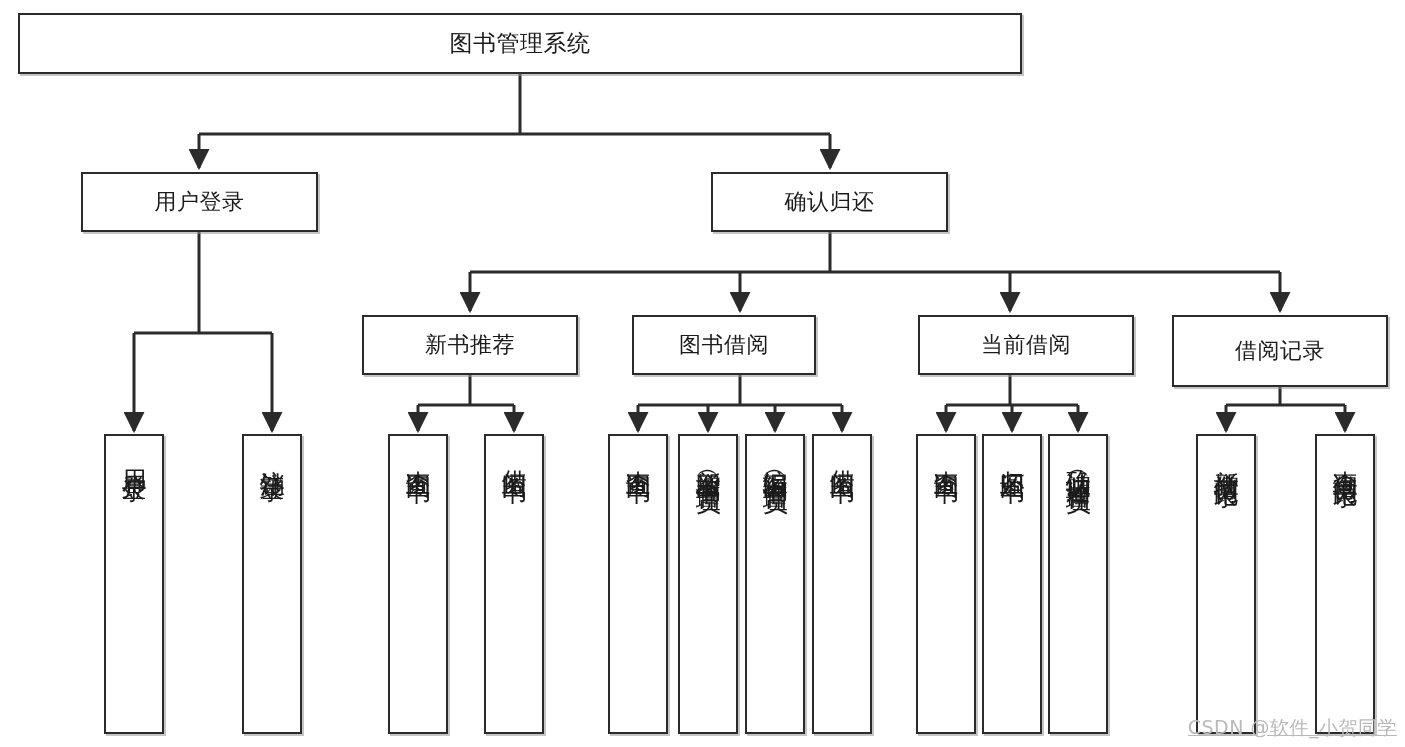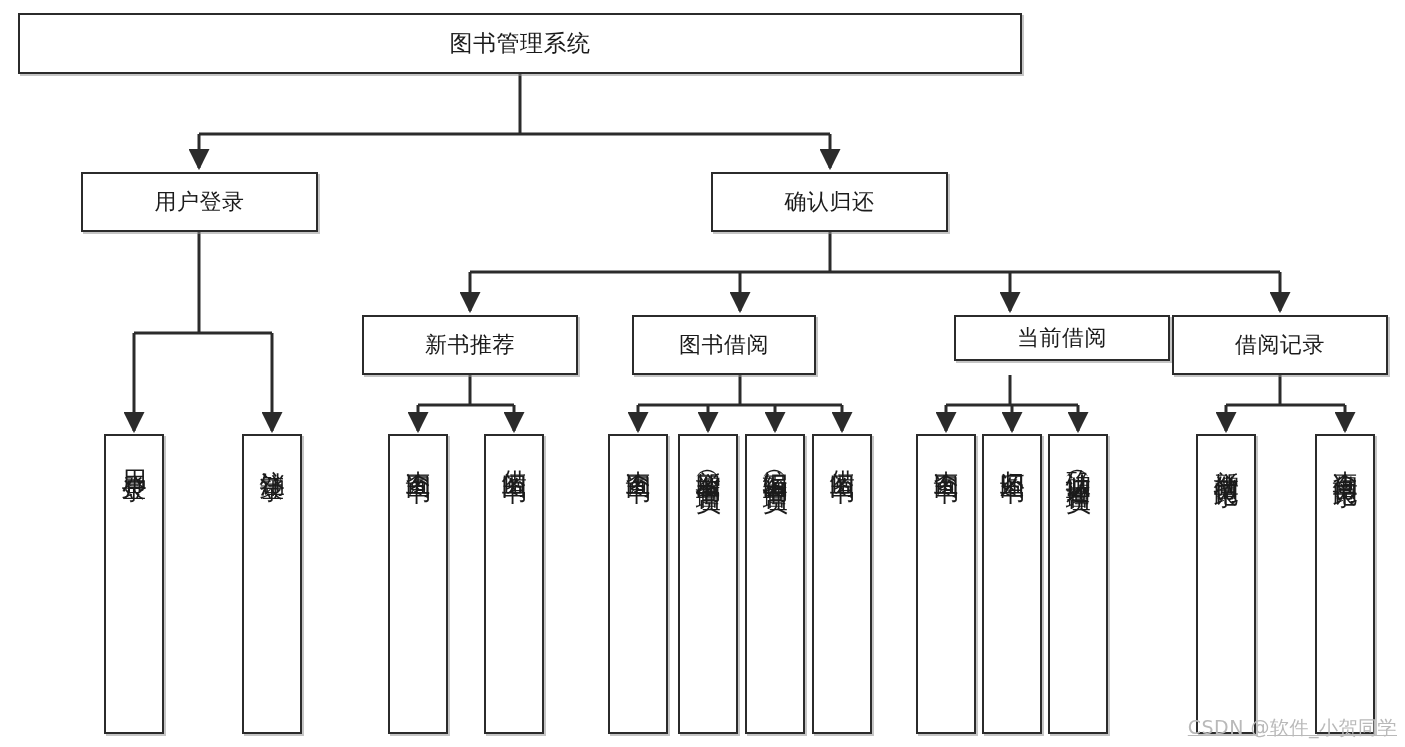--- a/index.html
+++ b/index.html
@@ -137,24 +137,24 @@
   <div class="node horiz" style="left:711px; top:172px; width:237px; height:60px;">
     <span class="lbl">确认归还</span>
   </div>
 
   <div class="node horiz" style="left:362px; top:315px; width:216px; height:60px;">
     <span class="lbl">新书推荐</span>
   </div>
   <div class="node horiz" style="left:632px; top:315px; width:184px; height:60px;">
     <span class="lbl">图书借阅</span>
   </div>
-  <div class="node horiz" style="left:954px; top:315px; width:216px; height:46px;justify-content:center;">
+  <div class="node horiz" style="left:918px; top:315px; width:216px; height:60px;justify-content:center;">
     <span class="lbl">当前借阅</span>
   </div>
-  <div class="node horiz" style="left:1172px; top:315px; width:216px; height:60px;">
+  <div class="node horiz" style="left:1172px; top:315px; width:216px; height:72px;">
     <span class="lbl">借阅记录</span>
   </div>
 
   <div class="node vert" style="left:104px; top:434px; width:60px; height:300px;">
     <span class="lbl">用户登录</span>
   </div>
   <div class="node vert" style="left:242px; top:434px; width:60px; height:300px;">
     <span class="lbl">注销登录</span>
   </div>
 

